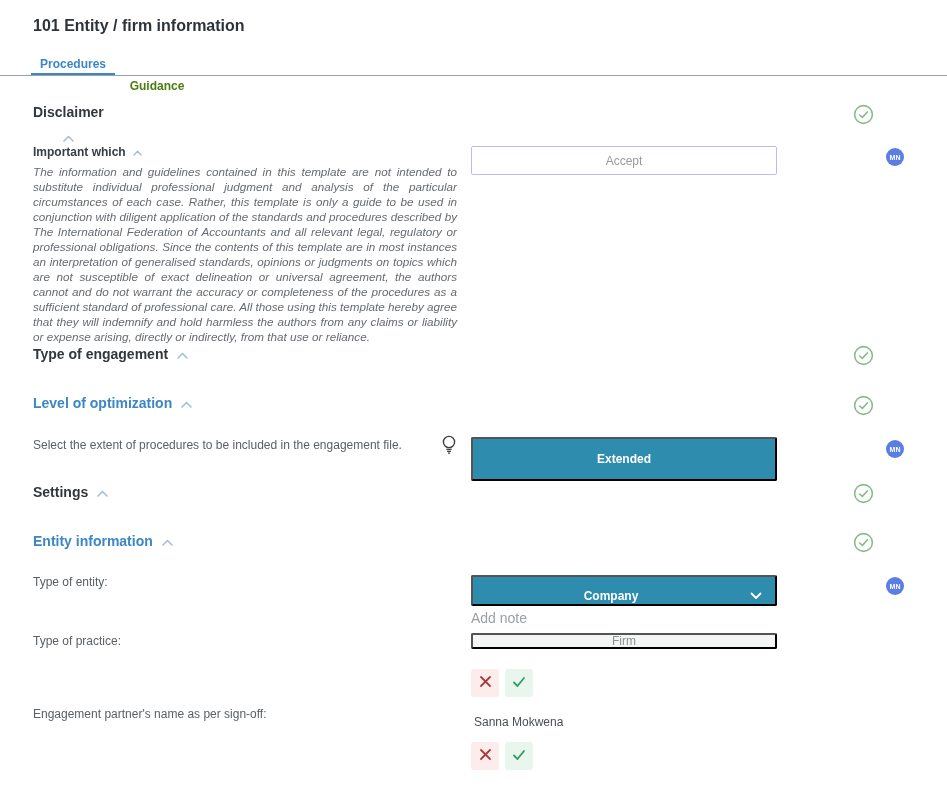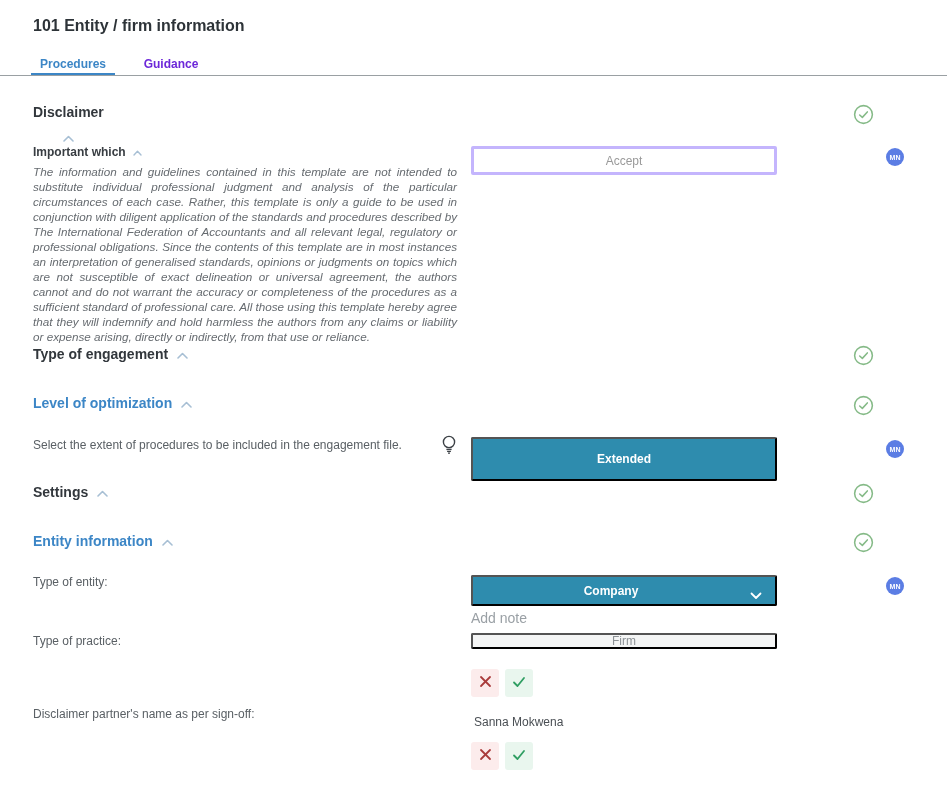--- a/index.html
+++ b/index.html
@@ -6,21 +6,21 @@
   html,body { margin:0; padding:0; }
   body {
     width:947px; height:792px; background:#ffffff; position:relative;
     font-family:"Liberation Sans","DejaVu Sans",sans-serif;
     -webkit-font-smoothing:antialiased;
   }
   .page-title { position:absolute; left:33px; top:17px; font-size:16px; font-weight:700; color:#2d3338; }
 
   .tab { position:absolute; top:57px; width:84px; text-align:center; font-size:12px; font-weight:700; cursor:pointer; }
   .tab.active { left:31px; color:#3c86c6; }
-  .tab.inactive { left:129px; color:#6d28d9; }
+  .tab.inactive { left:115px; color:#4d7c0f;margin-top:22px; }
   .tab-underline { position:absolute; left:31px; top:73px; width:84px; height:3px; background:#3c86c6; }
   .tabs-divider { position:absolute; left:0; top:75px; width:947px; height:1px; background:#9aa0a3; }
 
   .sec-h { position:absolute; left:33px; display:flex; align-items:center; gap:9px;
            font-size:14px; font-weight:700; color:#32373c; cursor:pointer; }
   .sec-h.blue { color:#3c86c6; }
   .h-disclaimer { top:104px;flex-direction:column; }
   .h-engagement { top:346px; }
   .h-optimization { top:395px; }
   .h-settings { top:484px; }
@@ -33,24 +33,24 @@
           color:#666b70; text-align:justify;font-style:italic; }
 
   .field-label { position:absolute; left:33px; font-size:12px; color:#5a6065; }
   .l-prompt { top:438px; }
   .l-entity { top:575px; }
   .l-practice { top:634px; }
   .l-partner { top:707px; }
 
   .btn { position:absolute; left:471px; width:306px; display:flex; align-items:center;
          justify-content:center; font-size:12px; cursor:pointer; border-radius:2px; }
-  .accept-btn { top:146px; height:29px; background:#ffffff; border:3px solid #c4b5fd; color:#9a9a9a; }
+  .accept-btn { top:146px; height:29px; background:#ffffff; border:1px solid #c4b5fd; color:#9a9a9a; }
   .teal { background:#2e8cae; color:#ffffff; font-weight:700; }
   .extended-btn { top:437px; height:44px; }
-  .company-btn { top:575px; height:31px; }
+  .company-btn { top:575px; height:31px;align-items:flex-end; }
   .company-btn .btn-label { width:100%; text-align:center; padding-right:26px; }
   .chev { position:absolute; right:13px; top:12px; }
   .firm-btn { top:633px; height:16px; background:#f4f5f5; color:#8d9296; cursor:default; }
 
   .check-circle { position:absolute; left:853px; width:21px; height:21px; cursor:pointer; }
   .cc1 { top:104px; } .cc2 { top:345px; } .cc3 { top:395px; } .cc4 { top:483px; } .cc5 { top:532px; }
 
   .avatar { position:absolute; left:886px; width:18px; height:18px; border-radius:50%;
             background:#5b7de4; color:#fff; font-size:7px; font-weight:700;
             display:flex; align-items:center; justify-content:center; cursor:pointer; }
@@ -208,21 +208,21 @@
   </span>
 </div>
 <div class="mini-btn ok-btn r1 c2">
   <span>
     <svg width="14" height="12" viewBox="0 0 14 12">
         <polyline points="2,6.5 5.5,10 12,2" fill="none" stroke="#2f9e62" stroke-width="1.8" stroke-linecap="round" stroke-linejoin="round"></polyline>
       </svg>
   </span>
 </div>
 
-<div class="field-label l-partner">Disclaimer partner's name as per sign-off:</div>
+<div class="field-label l-partner">Engagement partner's name as per sign-off:</div>
 <div class="answer-text">Sanna Mokwena</div>
 
 <div class="mini-btn x-btn r2 c1">
   <span>
     <svg width="13" height="13" viewBox="0 0 13 13">
         <line x1="2" y1="2" x2="11" y2="11" stroke="#a93b3b" stroke-width="1.8" stroke-linecap="round"></line>
         <line x1="11" y1="2" x2="2" y2="11" stroke="#a93b3b" stroke-width="1.8" stroke-linecap="round"></line>
       </svg>
   </span>
 </div>

